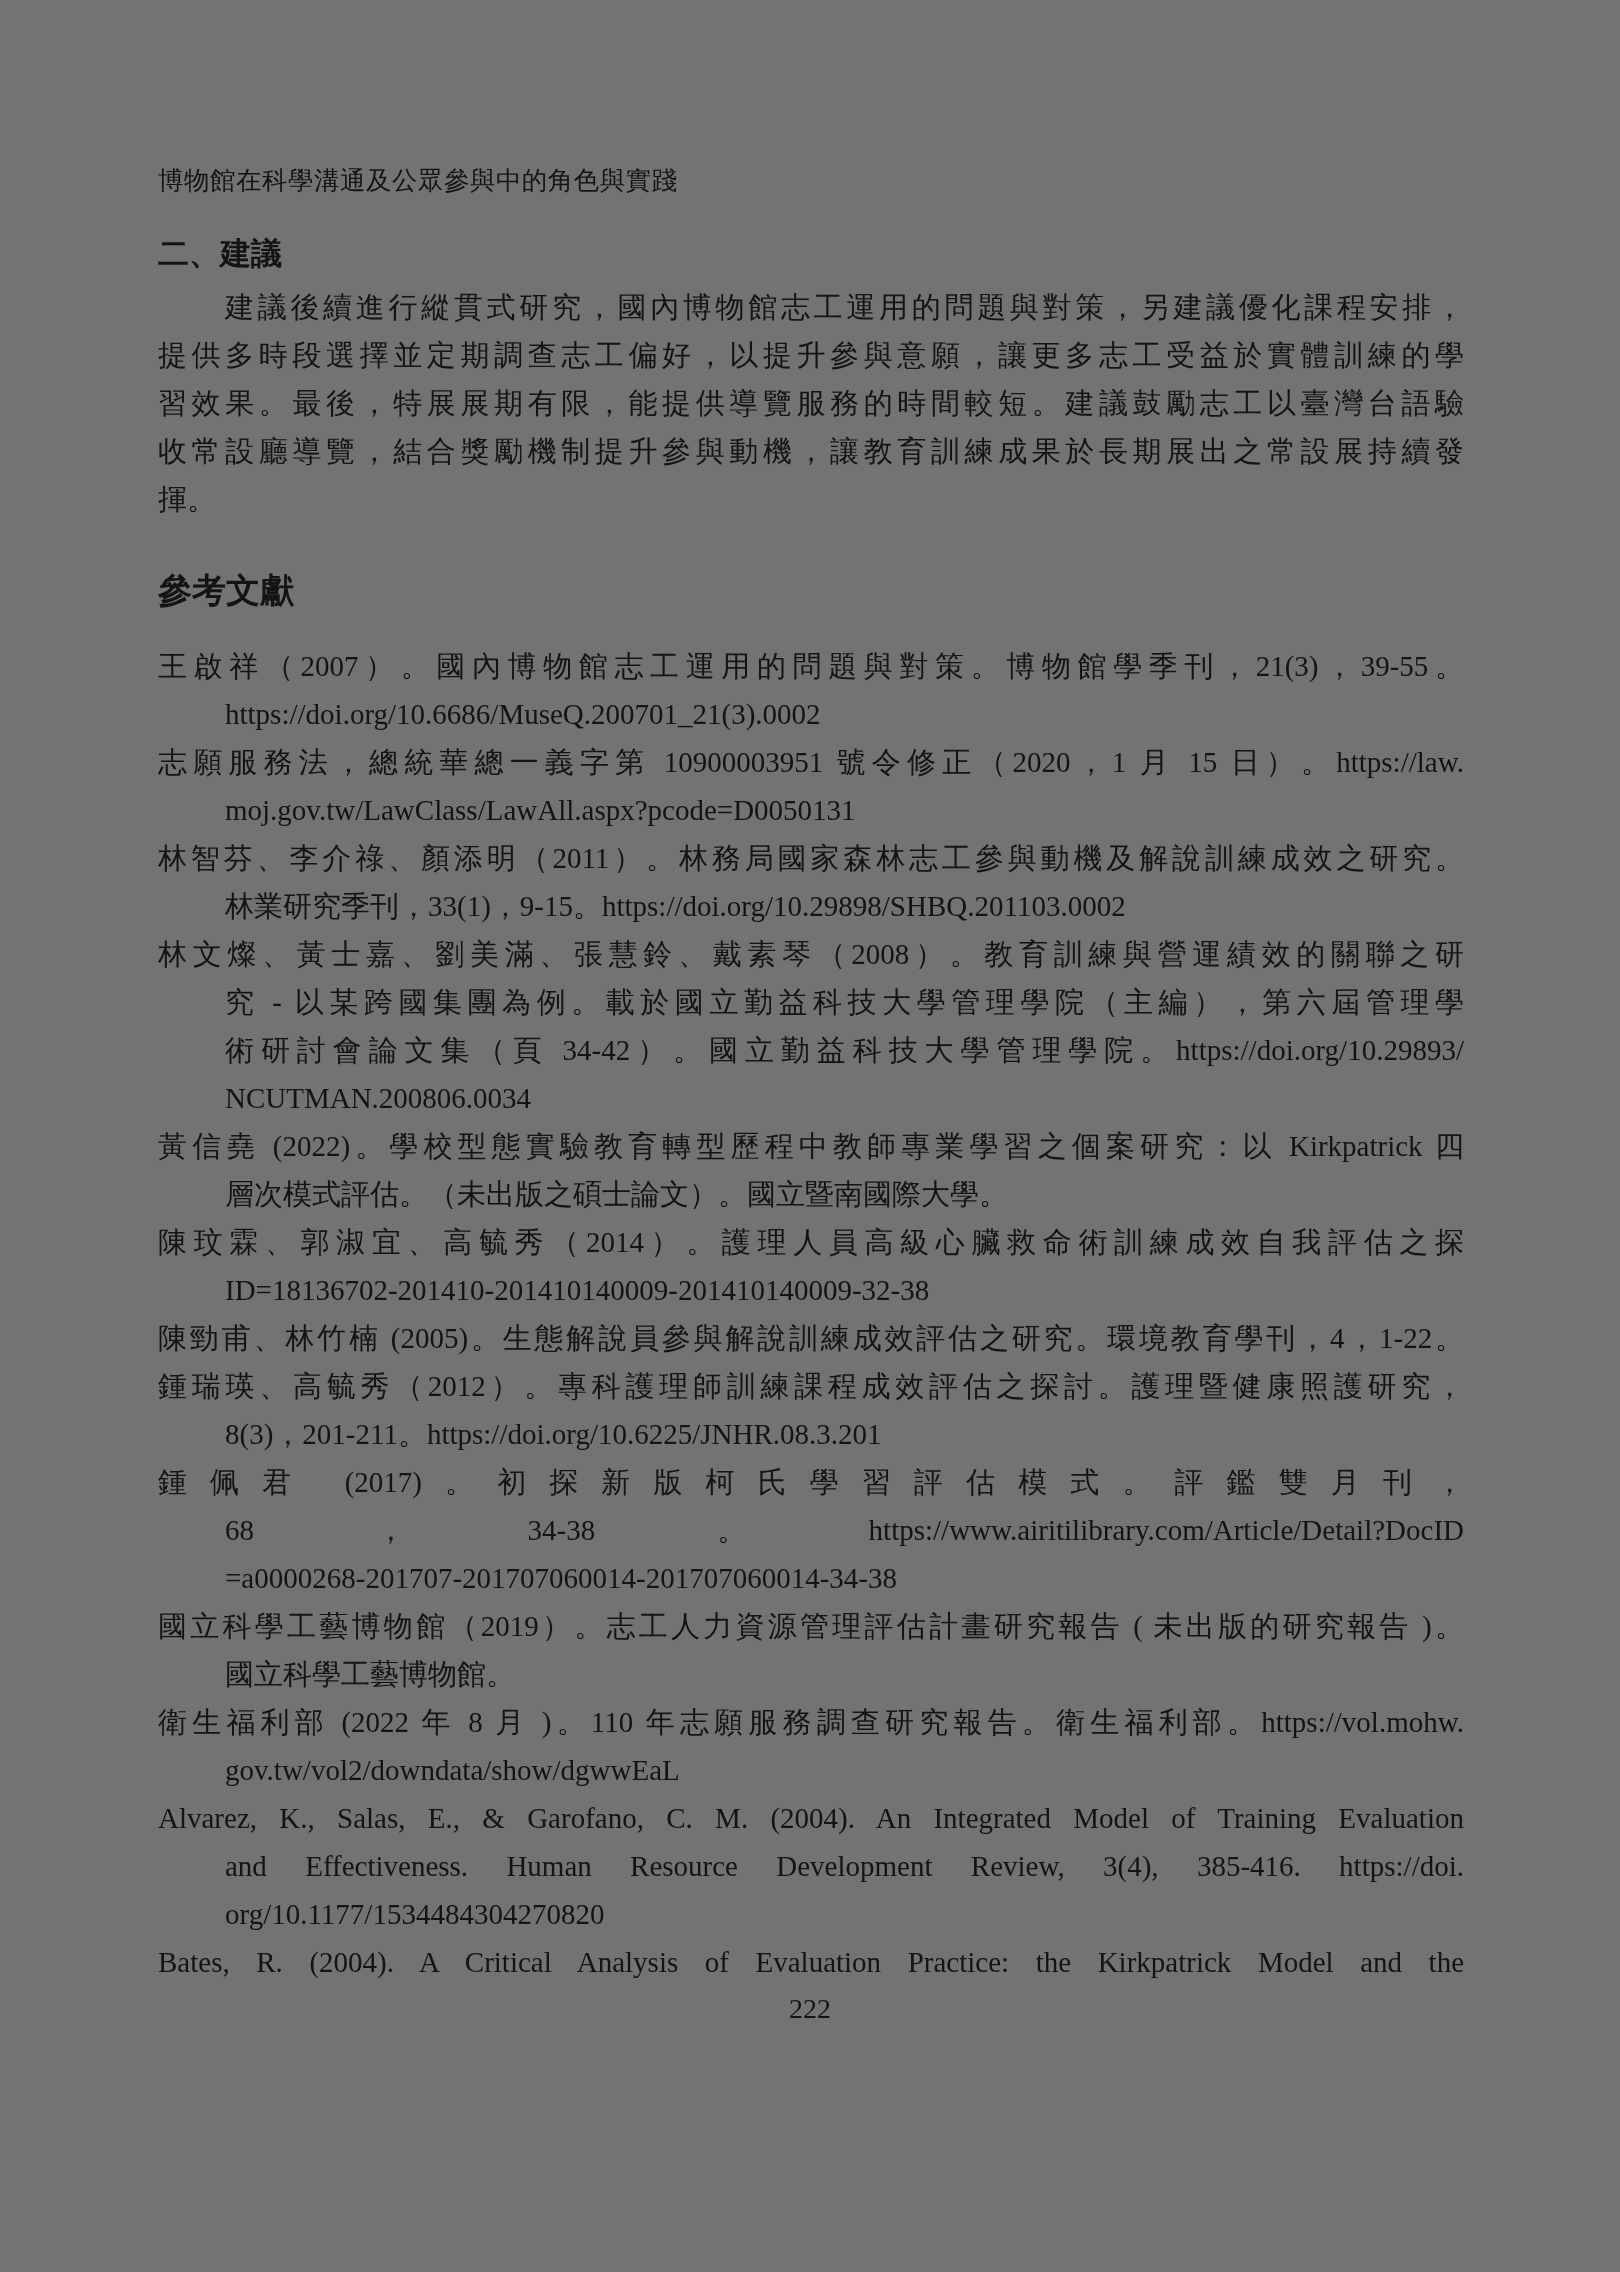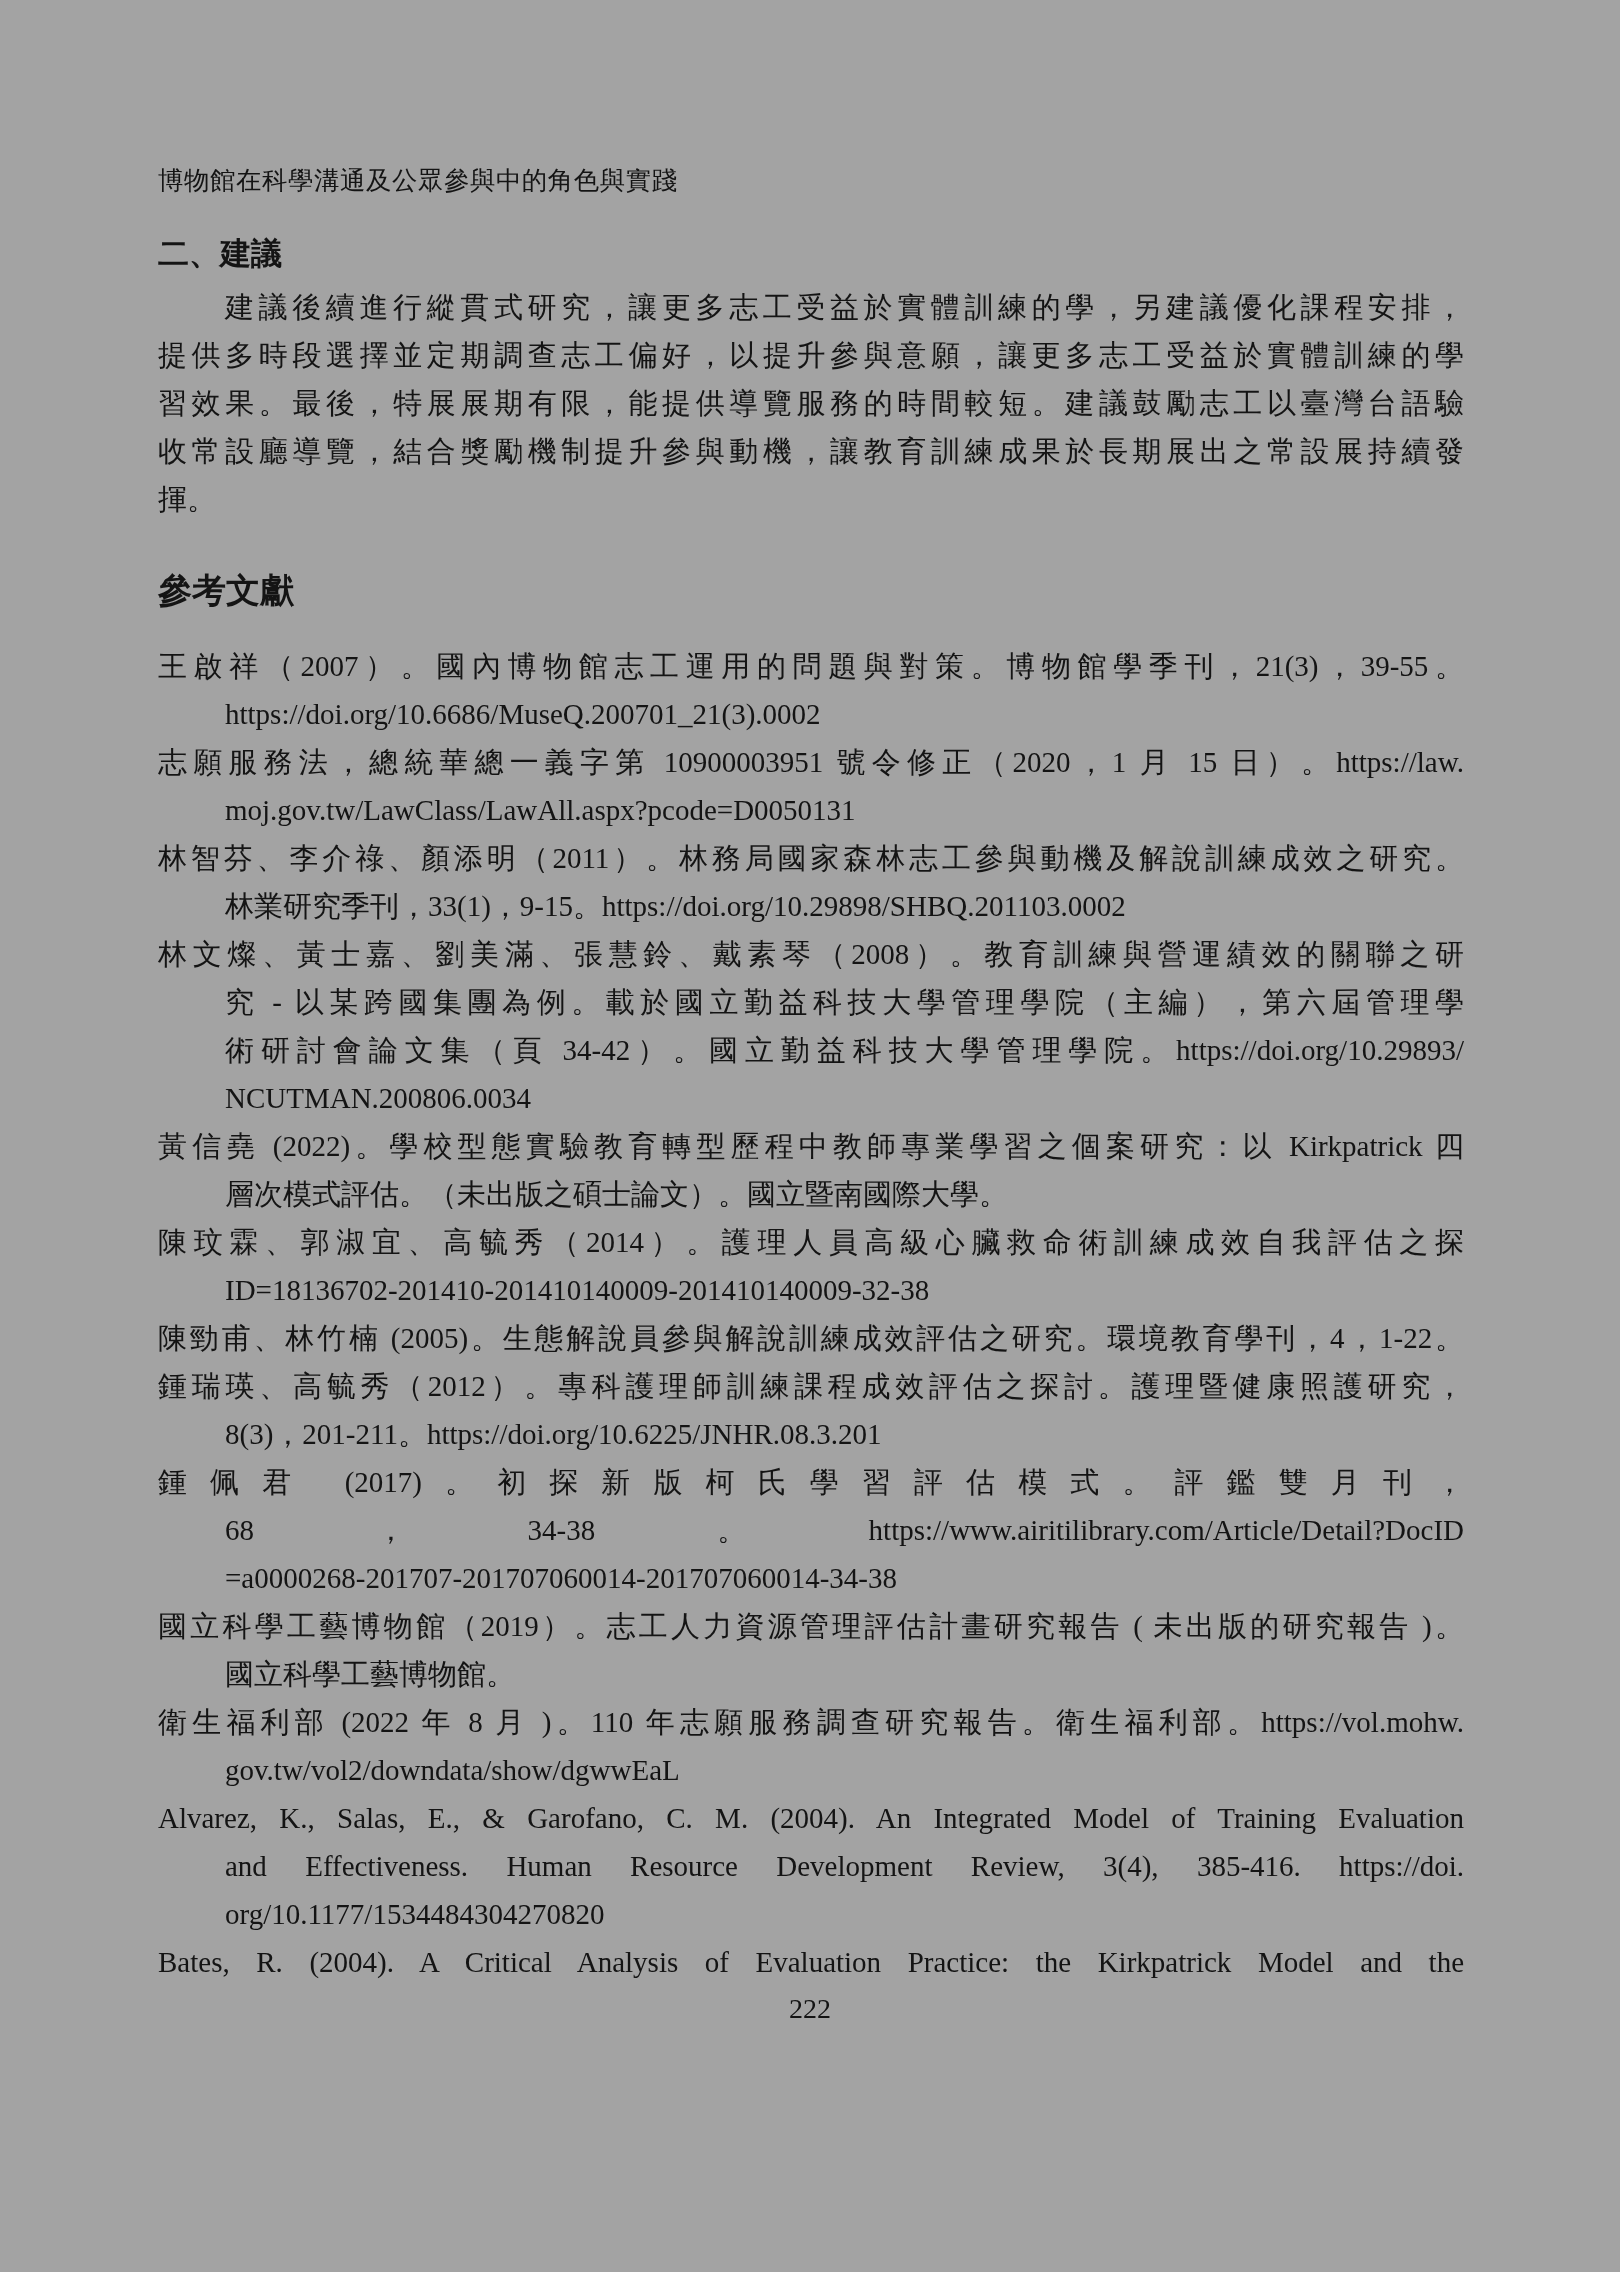--- a/index.html
+++ b/index.html
@@ -4,21 +4,21 @@
 <style>
   html, body {
     margin: 0;
     padding: 0;
     background: #ffffff;
   }
   .page {
     position: relative;
     width: 1620px;
     height: 2273px;
-    background: #a3a3a3;
+    background: #737373;
     color: #141414;
     font-family: "Liberation Serif", "DejaVu Serif", serif;
     overflow: hidden;
   }
   .running-header {
     position: absolute;
     left: 158px;
     top: 164px;
     font-size: 25.4px;
     line-height: 33px;
@@ -83,21 +83,21 @@
 </head>
 <body>
 
 <div class="page">
 
   <div class="running-header">博物館在科學溝通及公眾參與中的角色與實踐</div>
 
   <div class="sec-heading">二、建議</div>
 
   <div class="para">
-    <div class="line full ind">建議後續進行縱貫式研究，讓更多志工受益於實體訓練的學，另建議優化課程安排，</div>
+    <div class="line full ind">建議後續進行縱貫式研究，國內博物館志工運用的問題與對策，另建議優化課程安排，</div>
     <div class="line full">提供多時段選擇並定期調查志工偏好，以提升參與意願，讓更多志工受益於實體訓練的學</div>
     <div class="line full">習效果。最後，特展展期有限，能提供導覽服務的時間較短。建議鼓勵志工以臺灣台語驗</div>
     <div class="line full">收常設廳導覽，結合獎勵機制提升參與動機，讓教育訓練成果於長期展出之常設展持續發</div>
     <div class="line">揮。</div>
   </div>
 
   <div class="refs-heading">參考文獻</div>
 
   <div class="refs">
 

